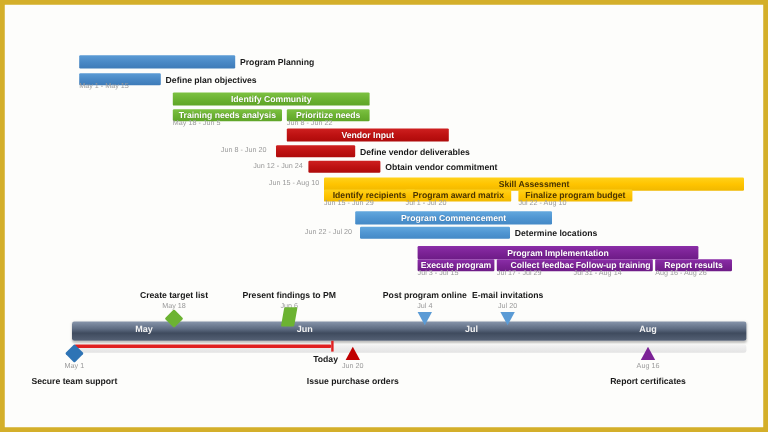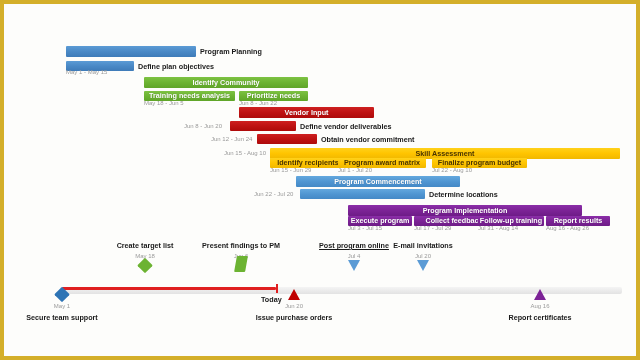--- a/index.html
+++ b/index.html
@@ -251,39 +251,47 @@
       <div class="bar c-purple" style="left: 474px; top: 212px; width: 66px;">
         <span class="bar-label-in">Follow-up training</span>
       </div>
       <div class="datetext" style="left: 474px; top: 221px;">Jul 31 - Aug 14</div>
       <div class="bar c-purple" style="left: 542px; top: 212px; width: 64px;">
         <span class="bar-label-in">Report results</span>
       </div>
       <div class="datetext" style="left: 542px; top: 221px;">Aug 16 - Aug 26</div>
     </div>
 
+  <div id="axis">
+    <div id="months-layer">
+        <div class="month" style="left: 0px; width: 120px;">May</div>
+        <div class="month" style="left: 120px; width: 148px;">Jun</div>
+        <div class="month" style="left: 268px; width: 130px;">Jul</div>
+        <div class="month" style="left: 398px; width: 164px;">Aug</div>
+      </div>
+  </div>
   <div id="track"></div>
   <div id="progress" style="width: 214px;"></div>
   <div id="today-tick" style="left: 272px;"></div>
   <div id="today-label" style="left: 257px; top: 292px;">Today</div>
 
   <div id="milestones-layer">
       <div class="ms-title" style="left: 58px; top: 310px;">Secure team support</div>
       <div class="ms-date" style="left: 58px; top: 299px;">May 1</div>
       <div class="mk-diamond" style="position: absolute; left: 58px; top: 285px; background: rgb(46, 116, 181);"></div>
       <div class="ms-title" style="left: 141px; top: 238px;">Create target list</div>
       <div class="ms-date" style="left: 141px; top: 249px;">May 18</div>
       <div class="mk-diamond" style="position: absolute; left: 141px; top: 256px; background: rgb(108, 179, 50);"></div>
       <div class="ms-title" style="left: 237px; top: 238px;">Present findings to PM</div>
       <div class="ms-date" style="left: 237px; top: 249px;">Jun 6</div>
       <div class="mk-rect" style="position: absolute; left: 237px; top: 252px; background: rgb(108, 179, 50);"></div>
       <div class="ms-title" style="left: 290px; top: 310px;">Issue purchase orders</div>
       <div class="ms-date" style="left: 290px; top: 299px;">Jun 20</div>
       <div class="ms-marker mk-up" style="position: absolute; left: 290px; top: 285px; border-bottom-color: rgb(192, 0, 0);"></div>
-      <div class="ms-title" style="left: 350px; top: 238px; text-decoration: underline;">Post program online</div>
+      <div class="ms-title" style="left: 350px; top: 238px;">Post program online</div>
       <div class="ms-date" style="left: 350px; top: 249px;">Jul 4</div>
       <div class="ms-marker mk-down" style="position: absolute; left: 350px; top: 256px; border-top-color: rgb(91, 155, 213);"></div>
       <div class="ms-title" style="left: 419px; top: 238px;">E-mail invitations</div>
       <div class="ms-date" style="left: 419px; top: 249px;">Jul 20</div>
       <div class="ms-marker mk-down" style="position: absolute; left: 419px; top: 256px; border-top-color: rgb(91, 155, 213);"></div>
       <div class="ms-title" style="left: 536px; top: 310px;">Report certificates</div>
       <div class="ms-date" style="left: 536px; top: 299px;">Aug 16</div>
       <div class="ms-marker mk-up" style="position: absolute; left: 536px; top: 285px; border-bottom-color: rgb(124, 35, 150);"></div>
     </div>
 

